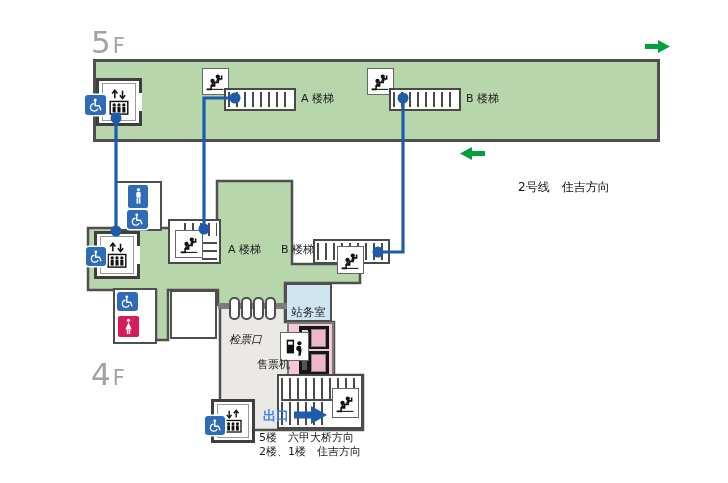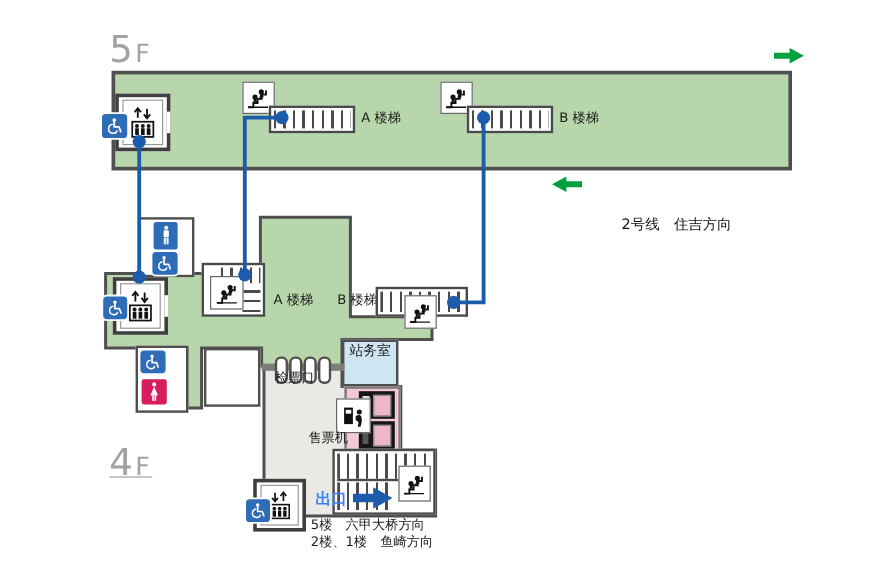--- a/index.html
+++ b/index.html
@@ -16,21 +16,21 @@
   .elev .door-gap{position:absolute;right:-3px;top:28%;height:44%;width:3px;background:#fff;}
   .elev .inner{position:absolute;left:3px;top:2px;right:3px;bottom:2px;border:1px solid #999;
     display:flex;align-items:center;justify-content:center;background:#fff;}
   .icon-box{position:absolute;background:#fff;border:1.5px solid #666;display:flex;align-items:center;justify-content:center;}
   .badge{position:absolute;background:#2e6cb8;border-radius:3px;box-shadow:0 0 0 1.5px #fff;
     display:flex;align-items:center;justify-content:center;}
   .toilet-chip{position:absolute;border-radius:2px;display:flex;align-items:center;justify-content:center;}
   .stair{position:absolute;background:#fff;border:2.5px solid #4a4a4a;}
   .rungs-v{position:absolute;background:repeating-linear-gradient(90deg,#4a4a4a 0 2px,transparent 2px 8px);}
   .rungs-h{position:absolute;background:repeating-linear-gradient(0deg,#4a4a4a 0 2px,transparent 2px 8px);}
-  .office{position:absolute;background:#cfe5f2;border:2.5px solid #4f4f4f;display:flex;align-items:flex-start;justify-content:center;font-size:11.5px;color:#222;}
+  .office{position:absolute;background:#cfe5f2;border:2.5px solid #4f4f4f;display:flex;align-items:flex-end;justify-content:center;font-size:11.5px;color:#222;}
   .pink{position:absolute;background:#f4c8d4;border:2px solid #7a7a7a;}
   .machine{position:absolute;background:#161616;}
   .machine .screen{position:absolute;right:3px;top:3px;width:13px;height:16px;background:#efb6c8;border:1px solid #888;}
   .machine .slot{position:absolute;left:3px;top:4px;width:6px;height:3px;background:#ddd;}
   .machine .panel{position:absolute;left:3px;top:10px;width:5px;height:9px;background:#555;}
   .pill{position:absolute;width:7px;height:19px;background:#fff;border:2px solid #4f4f4f;border-radius:5px;}
   .gates-bar{position:absolute;background:#7d7d78;}
   .exit-word{position:absolute;font-size:13px;font-weight:bold;color:#3b82f6;white-space:nowrap;}
   svg{display:block;}
   .toplayer{pointer-events:none;}
@@ -115,21 +115,21 @@
         <circle cx="14.6" cy="6.4" r="1.7"></circle>
           <path d="M14.6 8.2 L13.4 12.2 M14.6 8.2 L16.2 11.6" fill="none"></path>
       </g>
     </svg>
   </div>
   <div class="stair" style="left:389px;top:88px;width:68px;height:19px;">
     <div class="rungs-v" style="left:2px;top:2px;right:2px;bottom:2px;"></div>
   </div>
   <div class="lbl" style="left:466px;top:92px;">B 楼梯</div>
 
-  <div class="floor-label" style="left:91px;top:368px;text-decoration:underline;"><span class="num">4</span><span class="suf">F</span></div>
+  <div class="floor-label" style="left:91px;top:356px;"><span class="num">4</span><span class="suf">F</span></div>
 
   <div class="wallbox" style="left:115px;top:181px;width:43px;height:46px;"></div>
   <div class="toilet-chip" style="left:128px;top:185px;width:20px;height:23px;background:#2e6cb8;">
     <svg width="13" height="19" viewBox="0 0 20 28">
       <circle cx="10" cy="3.6" r="2.6" fill="#fff"></circle>
       <rect x="6.6" y="7" width="6.8" height="9" rx="1.6" fill="#fff"></rect>
       <rect x="7" y="16.5" width="2.5" height="8.5" fill="#fff"></rect>
       <rect x="10.5" y="16.5" width="2.5" height="8.5" fill="#fff"></rect>
     </svg>
   </div>
@@ -227,21 +227,21 @@
 
   <div class="office" style="left:285px;top:283px;width:43px;height:35px;">
     <span>站务室</span>
   </div>
 
   <div class="gates-bar" style="left:218px;top:303px;width:69px;height:6px;"></div>
   <div class="pill" style="left:229px;top:297px;"></div>
   <div class="pill" style="left:241px;top:297px;"></div>
   <div class="pill" style="left:253px;top:297px;"></div>
   <div class="pill" style="left:265px;top:297px;"></div>
-  <div class="lbl" style="left:229px;top:308px;">检票口</div>
+  <div class="lbl" style="left:229px;top:333px;font-style:italic;">检票口</div>
 
   <div class="pink" style="left:287px;top:322px;width:43px;height:50px;"></div>
   <div class="machine" style="left:299px;top:326px;width:30px;height:23px;">
     <div class="screen"></div>
       <div class="slot"></div>
       <div class="panel"></div>
   </div>
   <div class="machine" style="left:299px;top:351px;width:30px;height:23px;">
     <div class="screen"></div>
       <div class="slot"></div>
@@ -303,21 +303,21 @@
       <path d="M12.2 14.6 A4.7 4.7 0 1 1 7.4 8.2" stroke="#fff" stroke-width="1.6" fill="none"></path>
     </svg>
   </div>
 
   <div class="exit-word" style="left:263px;top:407px;">出口</div>
   <svg class="abs" style="left:294px;top:406px;" width="33" height="18" viewBox="0 0 33 18">
     <path d="M0 5.5 H17 V0 L33 9 L17 18 V12.5 H0 Z" fill="#1d5cad"></path>
   </svg>
 
   <div class="lbl" style="left:259px;top:431px;">5楼　六甲大桥方向</div>
-  <div class="lbl" style="left:259px;top:445px;">2楼、1楼　鱼崎方向</div>
+  <div class="lbl" style="left:259px;top:445px;">2楼、1楼　住吉方向</div>
 
   <svg class="abs toplayer" width="728" height="483" style="left:0;top:0;">
     <g stroke="#1d5cad" stroke-width="3.2" fill="none">
       <polyline points="116,118 116,231"></polyline>
       <polyline points="235,98 204,98 204,229"></polyline>
       <polyline points="403,98 403,252 378,252"></polyline>
     </g>
     <g fill="#1d5cad">
       <circle cx="116" cy="118" r="5.5"></circle>
         <circle cx="116" cy="231" r="5.5"></circle>

